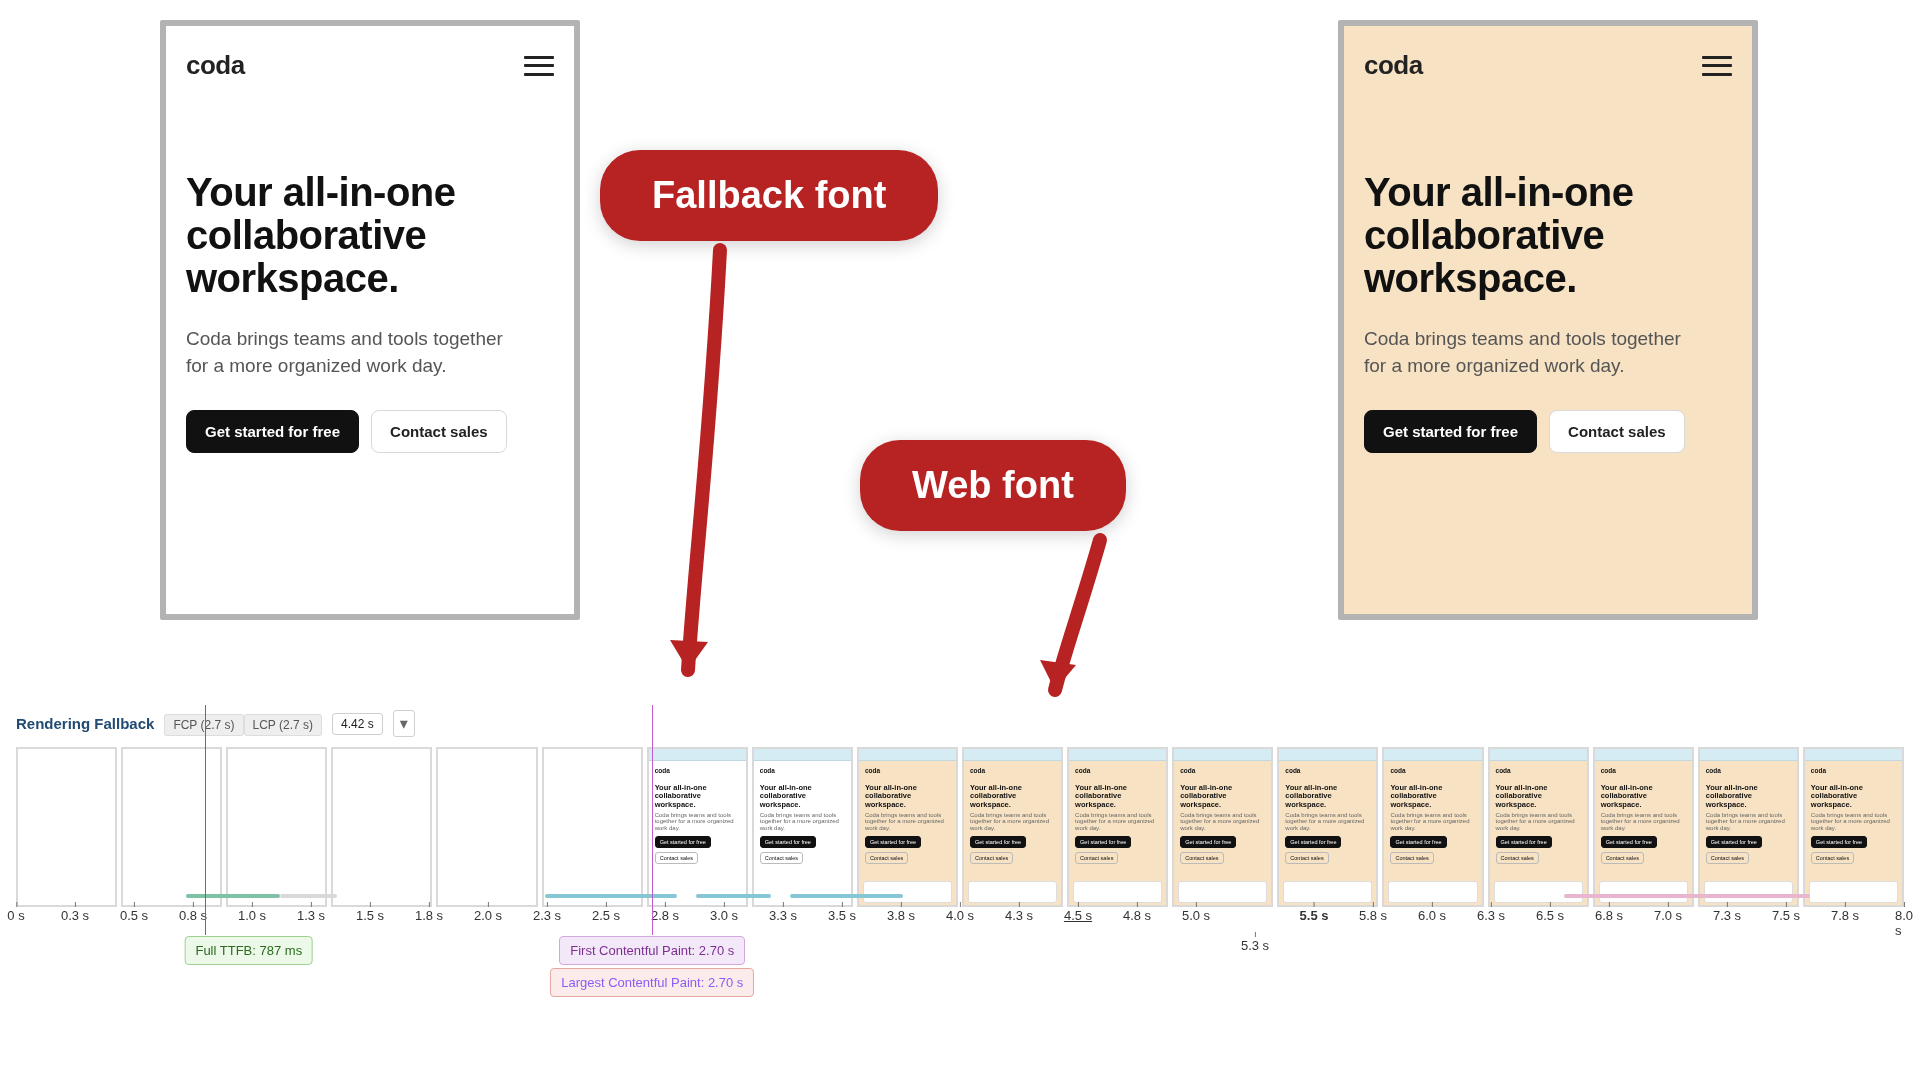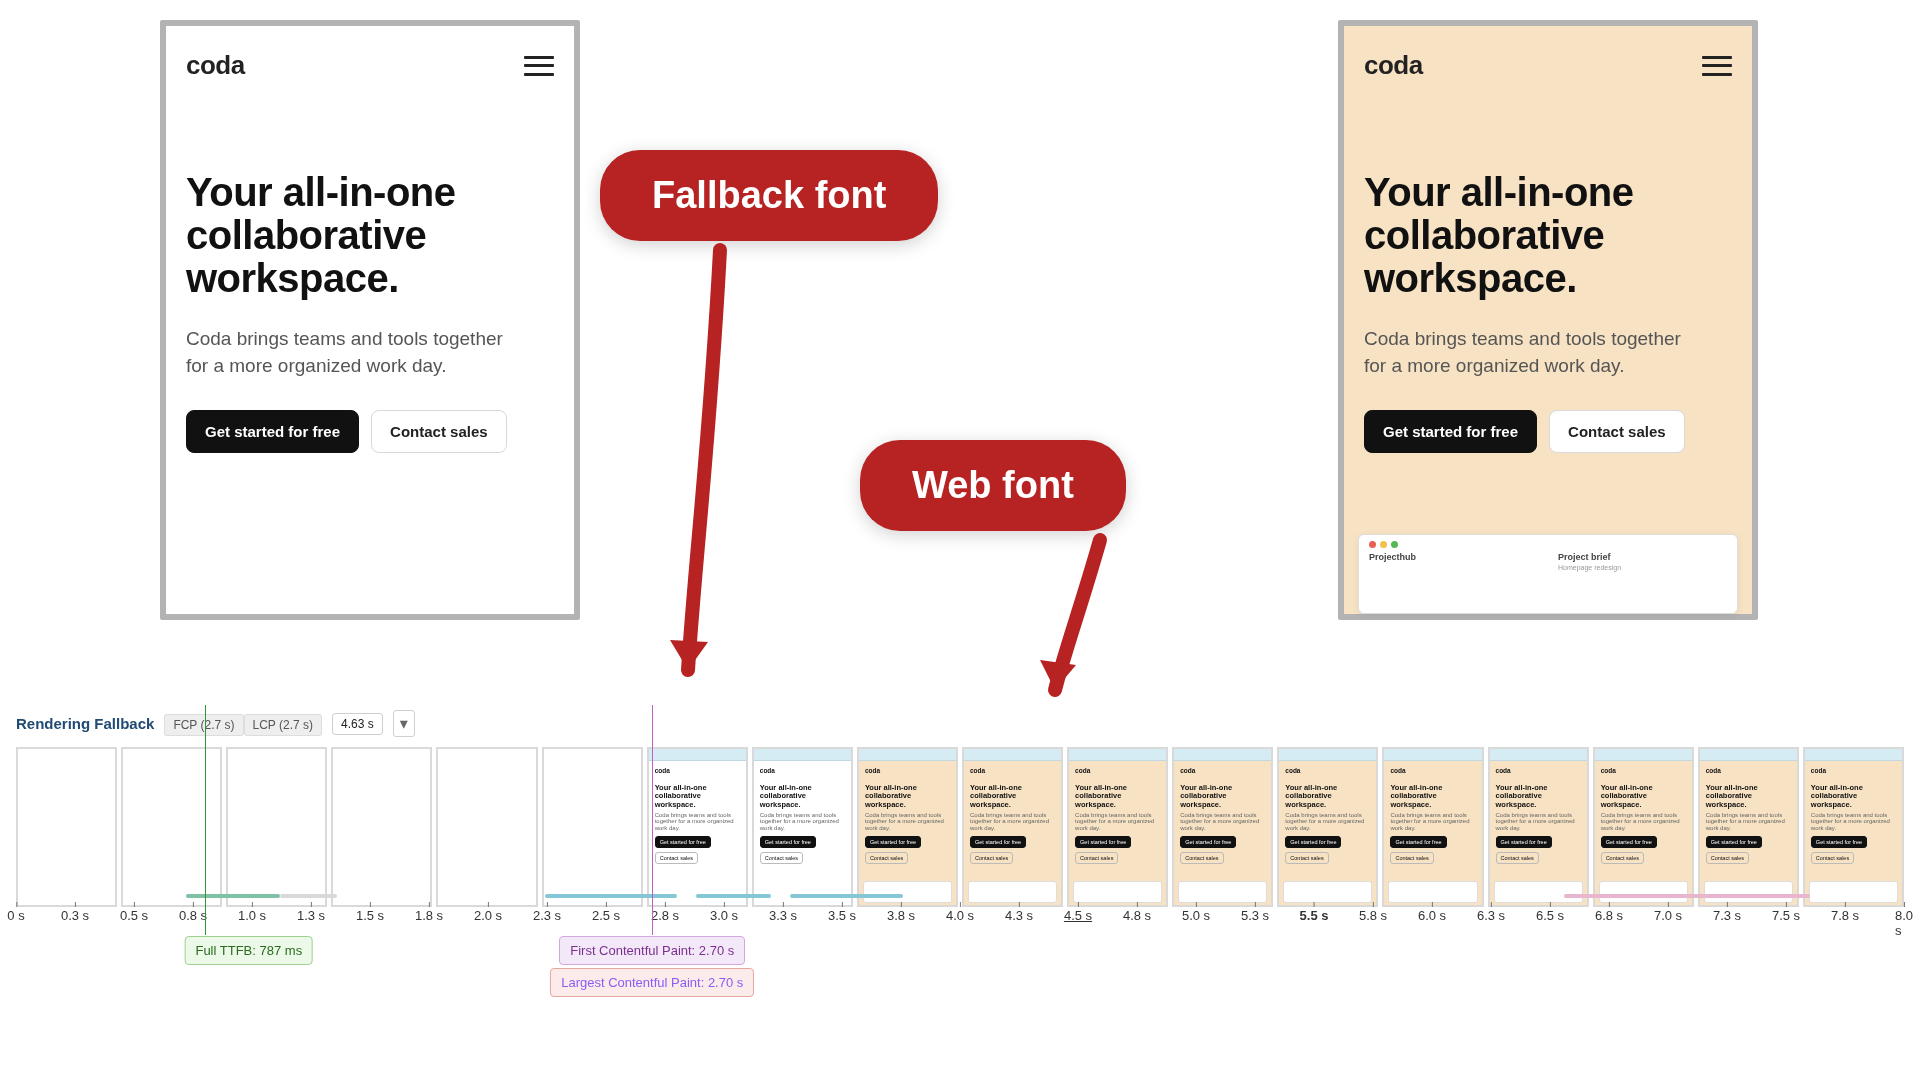--- a/index.html
+++ b/index.html
@@ -100,51 +100,40 @@
           <span></span>
         </div>
     </div>
     <div class="hero">Your all-in-one collaborative workspace.</div>
     <div class="sub">Coda brings teams and tools together for a more organized work day.</div>
     <div class="btnrow">
       <button class="btn primary">Get started for free</button>
       <button class="btn">Contact sales</button>
     </div>
   </div>
-  <div class="mini">
-    <div class="dots">
-        <span></span>
-        <span></span>
-        <span></span>
-      </div>
-    <div class="row">
-      <div class="col"><span class="h">Projecthub</span></div>
-      <div class="col"><span class="h">Project brief</span><br><span class="muted">Homepage redesign</span></div>
-    </div>
-  </div>
 </div>
 
 <div class="callout" style="left:600px;top:150px">Fallback font</div>
 <div class="callout" style="left:860px;top:440px">Web font</div>
 
 <svg class="arrow" style="left:600px;top:240px" width="260" height="470">
   <path d="M120 10 C 110 200, 95 320, 88 430"></path>
   <polygon class="head" points="88,430 70,400 108,402"></polygon>
 </svg>
 <svg class="arrow" style="left:1000px;top:530px" width="200" height="190">
   <path d="M100 10 C 80 80, 65 120, 55 160"></path>
   <polygon class="head" points="55,160 40,130 76,135"></polygon>
 </svg>
 
 <div class="filmstrip">
   <div class="fs-head">
     <span class="fs-title">Rendering Fallback</span>
     <span id="chips"><span class="chip">FCP (2.7 s)</span><span class="chip">LCP (2.7 s)</span></span>
     <span class="dd">
-        <span>4.63 s</span>
+        <span>4.42 s</span>
       </span>
     <span class="dd-caret">▾</span>
   </div>
 
   <div class="frames" id="frames">
       <div class="frame"></div>
       <div class="frame"></div>
       <div class="frame"></div>
       <div class="frame"></div>
       <div class="frame"></div>
@@ -234,21 +223,21 @@
         <span class="tick" style="left: 34.375%;">2.8 s</span>
         <span class="tick" style="left: 37.5%;">3.0 s</span>
         <span class="tick" style="left: 40.625%;">3.3 s</span>
         <span class="tick" style="left: 43.75%;">3.5 s</span>
         <span class="tick" style="left: 46.875%;">3.8 s</span>
         <span class="tick" style="left: 50%;">4.0 s</span>
         <span class="tick" style="left: 53.125%;">4.3 s</span>
         <span class="tick" style="left: 56.25%; text-decoration: underline;">4.5 s</span>
         <span class="tick" style="left: 59.375%;">4.8 s</span>
         <span class="tick" style="left: 62.5%;">5.0 s</span>
-        <span class="tick" style="left: 65.625%;">5.3 s</span>
+        <span class="tick" style="left: 65.625%; margin-top: 30px;">5.3 s</span>
         <span class="tick" style="left: 68.75%; font-weight: bold;">5.5 s</span>
         <span class="tick" style="left: 71.875%;">5.8 s</span>
         <span class="tick" style="left: 75%;">6.0 s</span>
         <span class="tick" style="left: 78.125%;">6.3 s</span>
         <span class="tick" style="left: 81.25%;">6.5 s</span>
         <span class="tick" style="left: 84.375%;">6.8 s</span>
         <span class="tick" style="left: 87.5%;">7.0 s</span>
         <span class="tick" style="left: 90.625%;">7.3 s</span>
         <span class="tick" style="left: 93.75%;">7.5 s</span>
         <span class="tick" style="left: 96.875%;">7.8 s</span>

